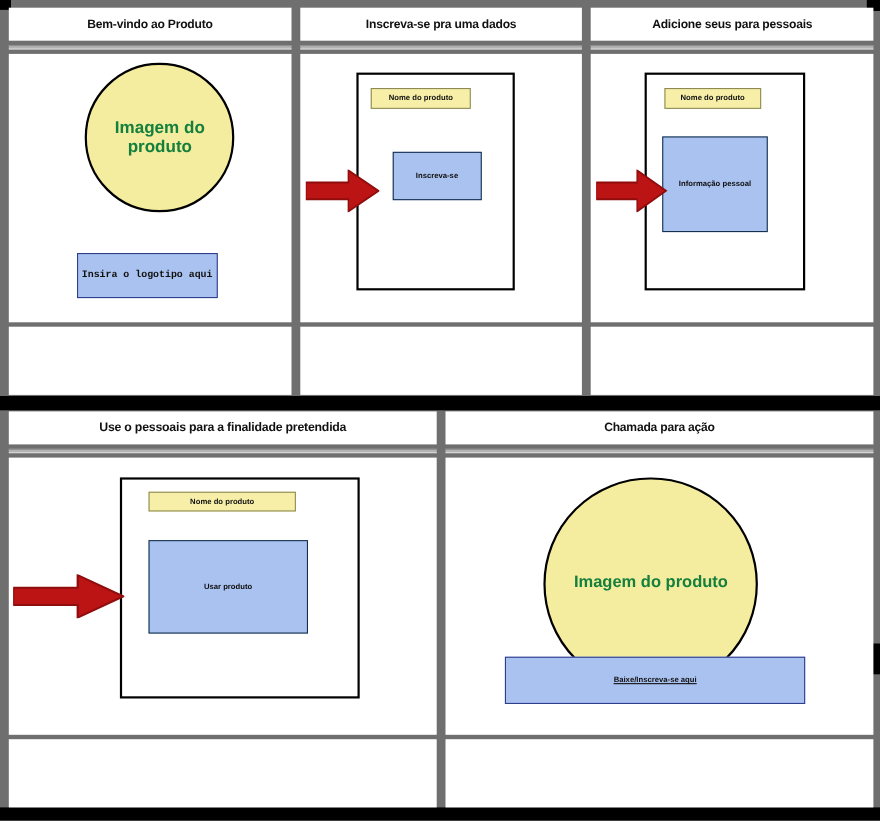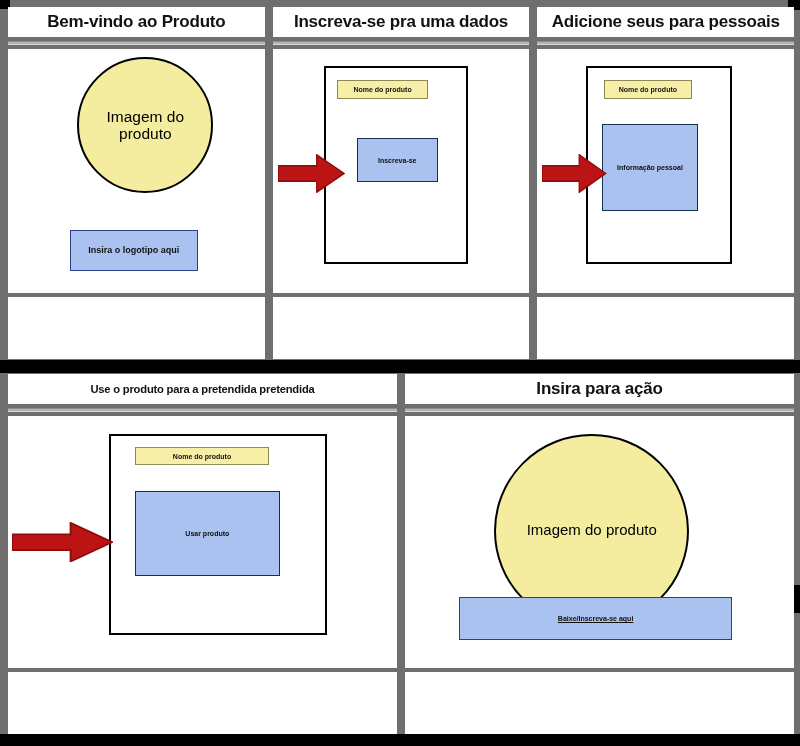--- a/index.html
+++ b/index.html
@@ -57,21 +57,21 @@
 
   
   .panel-title {
     background: #ffffff;
     height: 30px;
     display: flex;
     align-items: center;
     justify-content: center;
     text-align: center;
     font-weight: bold;
-    font-size: 17px;
+    font-size: 11px;
     color: #111111;
     padding: 0 6px;
     box-sizing: border-box;
     letter-spacing: -0.2px;
     white-space: nowrap;
   }
   .panel-title.small { font-size: 11.2px; }
 
   
   .title-rule {
@@ -101,22 +101,22 @@
   
   .circle {
     position: absolute;
     border-radius: 50%;
     background: #f4ec9e;
     border: 2px solid #000000;
     display: flex;
     align-items: center;
     justify-content: center;
     text-align: center;
-    font-weight: normal;
-    color: #000000;
+    font-weight: bold;
+    color: #15803d;
     line-height: 1.12;
     box-sizing: border-box;
   }
 
   .logo-box {
     position: absolute;
     background: #aac2f0;
     border: 1px solid #2f3d8c;
     display: flex;
     align-items: center;
@@ -188,21 +188,21 @@
   <div class="bleed bleed-rmid"></div>
   <div class="bleed bleed-bot"></div>
 
   <div class="row row-top">
 
     <div class="panel">
       <div class="panel-title">Bem-vindo ao Produto</div>
       <div class="title-rule"></div>
       <div class="panel-stage">
         <div class="circle" style="left:27%;top:8px;width:53%;aspect-ratio:1/1;font-size:15.5px;padding:0 16px;">Imagem do produto</div>
-        <div class="logo-box" style="left:24%;top:74%;width:50%;height:17%;font-size:9px;">Insira o logotipo aqui</div>
+        <div class="logo-box" style="left:24%;top:74%;width:50%;height:17%;font-size:9px;font-family:Liberation Mono, monospace;">Insira o logotipo aqui</div>
       </div>
       <div class="panel-caption"></div>
     </div>
 
     <div class="panel">
       <div class="panel-title">Inscreva-se pra uma dados</div>
       <div class="title-rule"></div>
       <div class="panel-stage">
         <div class="device" style="left:20%;top:7%;width:56%;height:81%;">
           <div class="name-bar" style="left:8%;top:6%;width:65%;height:10%;">Nome do produto</div>
@@ -228,37 +228,37 @@
         </svg>
       </div>
       <div class="panel-caption"></div>
     </div>
 
   </div>
 
   <div class="row row-bottom">
 
     <div class="panel">
-      <div class="panel-title small">Use o produto para a pretendida pretendida</div>
+      <div class="panel-title small">Use o pessoais para a finalidade pretendida</div>
       <div class="title-rule"></div>
       <div class="panel-stage">
         <div class="device" style="left:26%;top:7%;width:56%;height:80%;">
           <div class="name-bar" style="left:11%;top:6%;width:63%;height:9%;">Nome do produto</div>
           <div class="content-box blue" style="left:11%;top:28%;width:68%;height:43%;">Usar produto</div>
         </div>
         <svg class="arrow" style="left:1%;top:42%;width:26%;height:16%;" viewBox="0 0 100 46" preserveAspectRatio="none">
           <path d="M0,14 L58,14 L58,1 L99,23 L58,45 L58,32 L0,32 Z" fill="#bc1414" stroke="#8f0d0d" stroke-width="2"></path>
         </svg>
       </div>
       <div class="panel-caption"></div>
     </div>
 
 
     <div class="panel">
-      <div class="panel-title">Insira para ação</div>
+      <div class="panel-title">Chamada para ação</div>
       <div class="title-rule"></div>
       <div class="panel-stage">
         <div class="circle" style="left:23%;top:7%;width:50%;aspect-ratio:1/1;font-size:15px;padding:0 14px;">Imagem do produto</div>
         <div class="logo-box" style="left:14%;top:72%;width:70%;height:17%;">
           <span class="cta-link">Baixe/Inscreva-se aqui</span>
         </div>
       </div>
       <div class="panel-caption"></div>
     </div>
 

